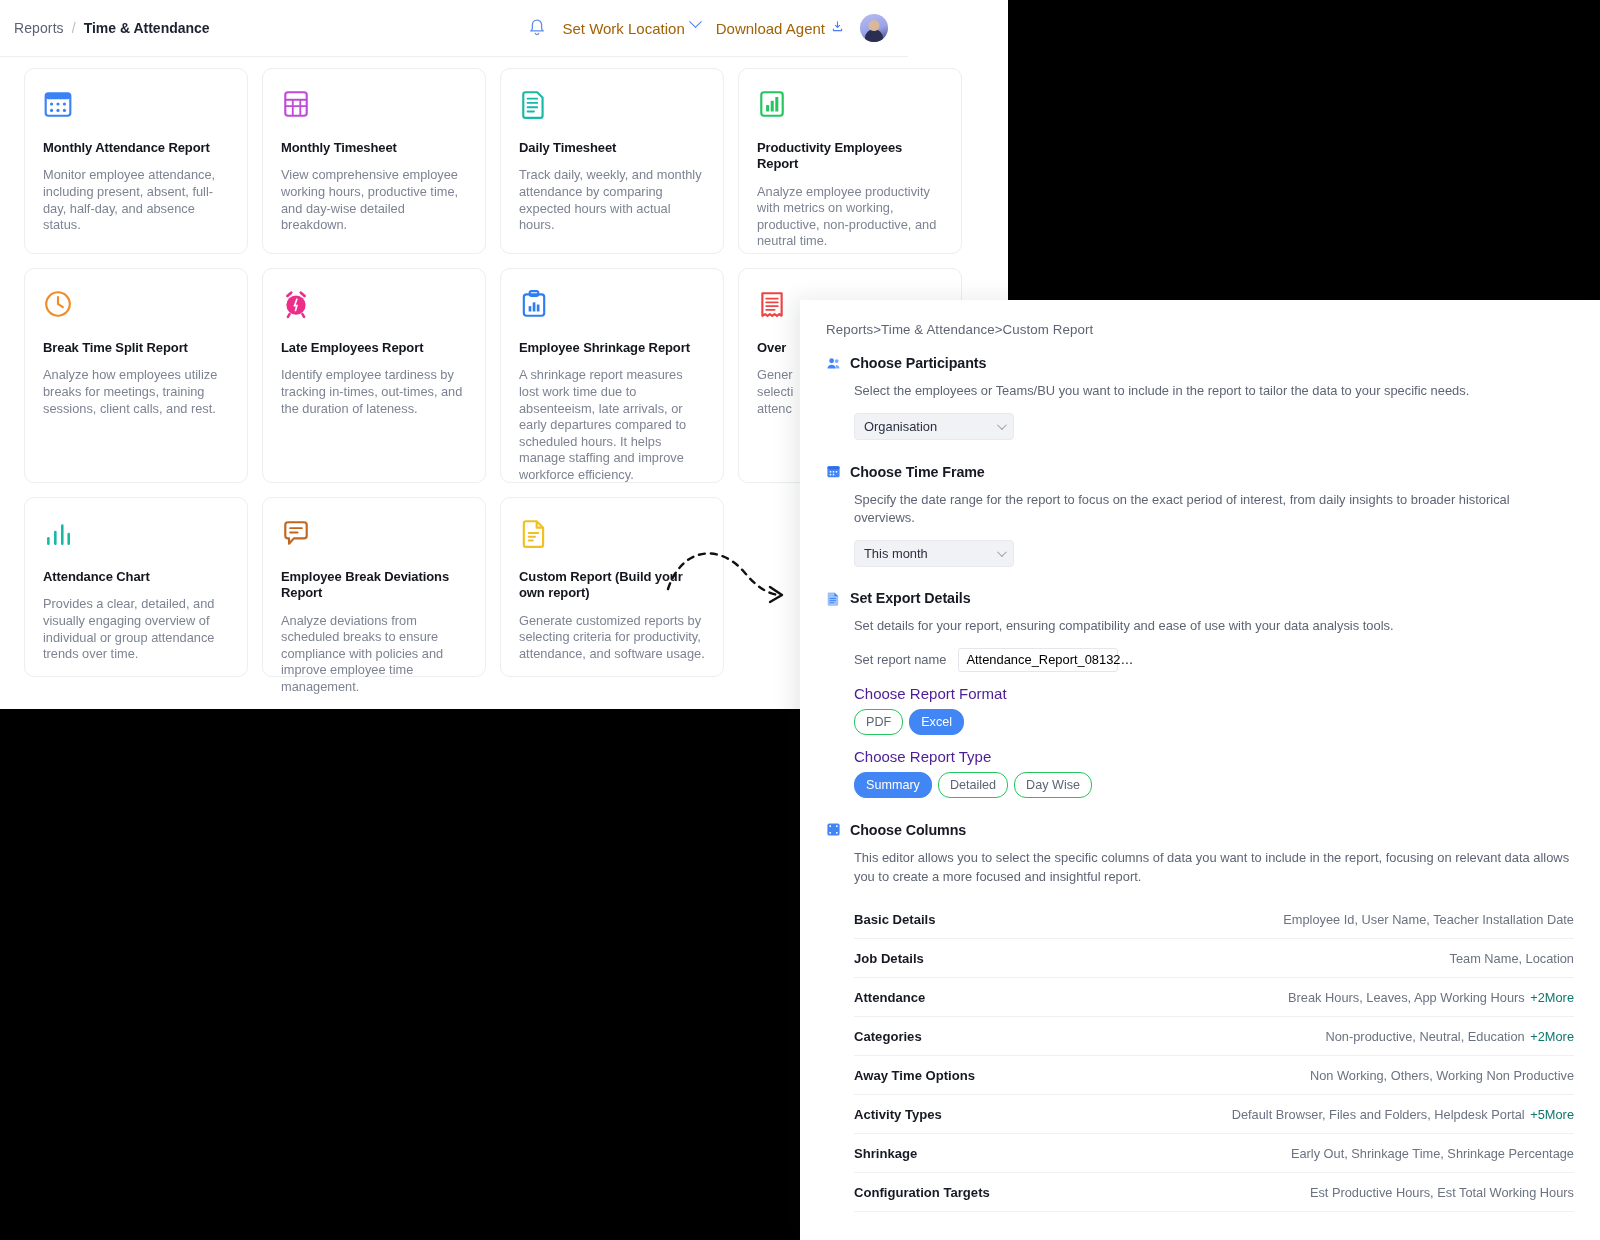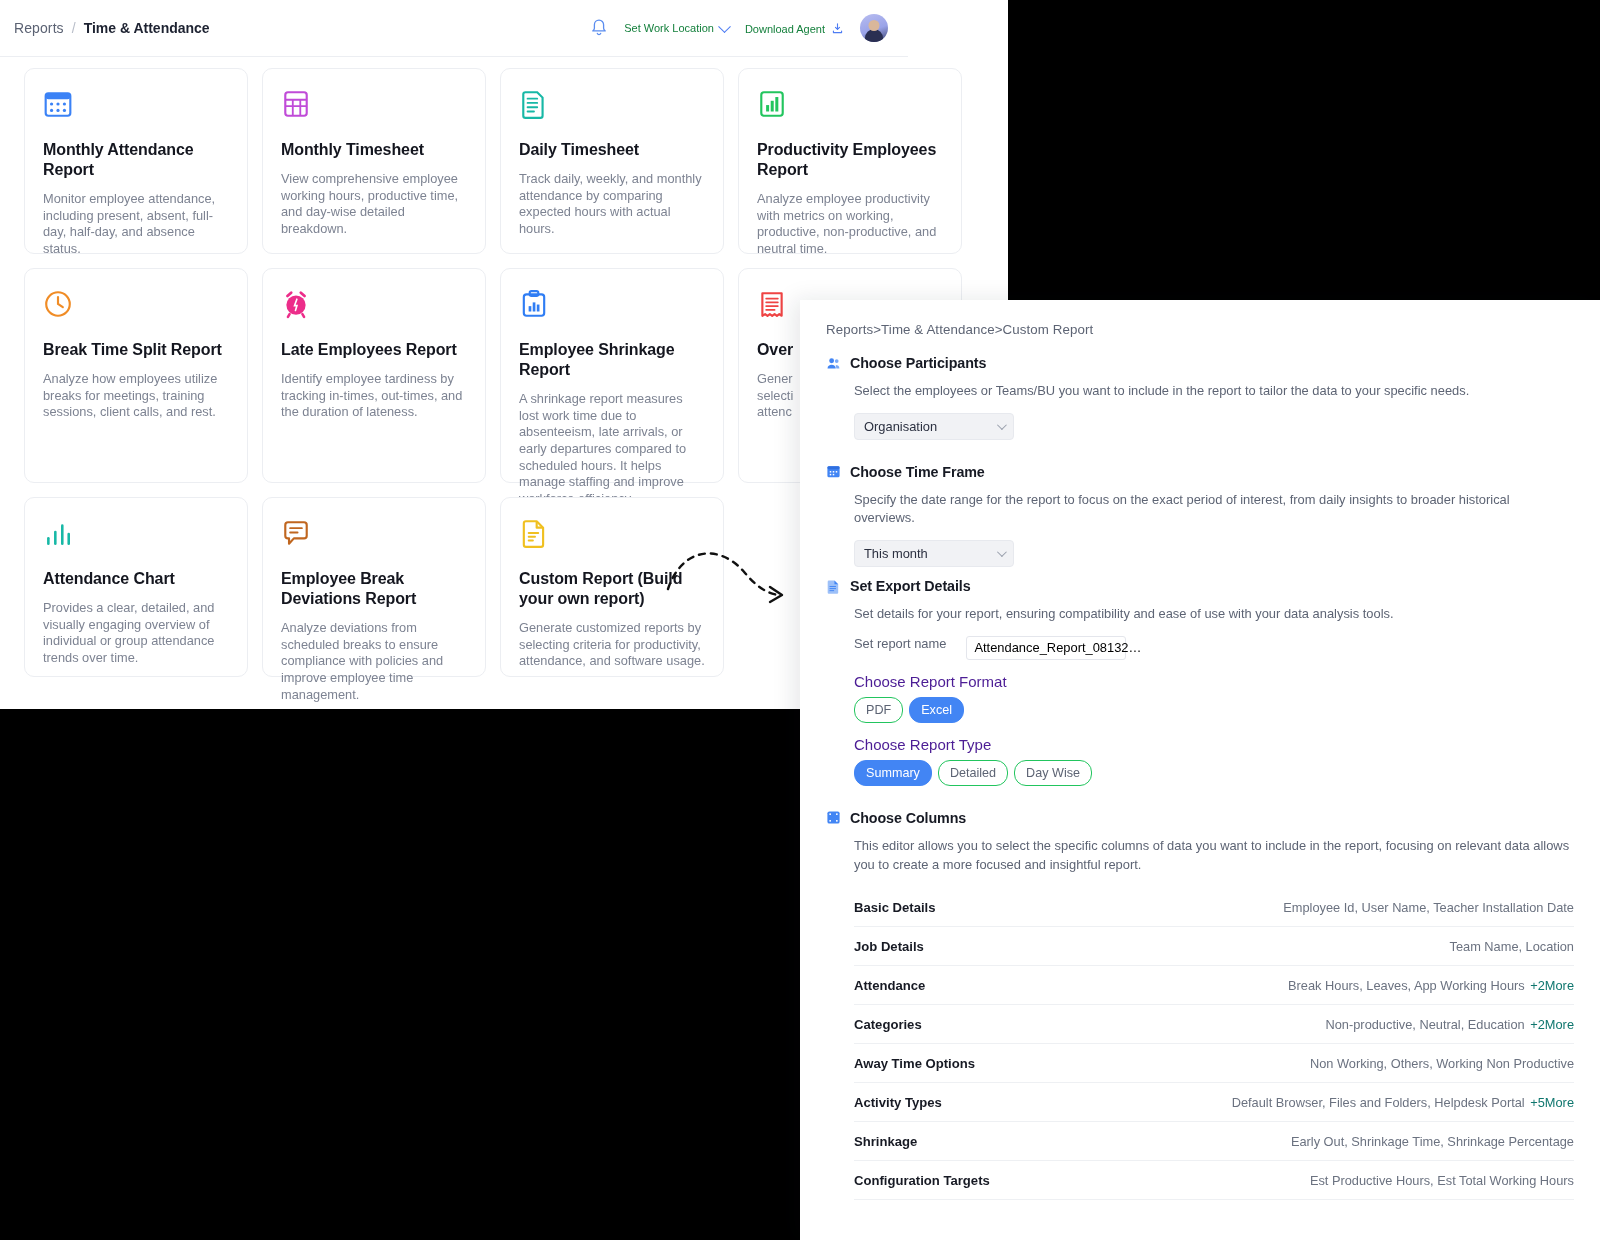--- a/index.html
+++ b/index.html
@@ -18,21 +18,21 @@
     position:absolute; left:0; top:0; width:908px; height:57px;
     background:#fff; border-bottom:1px solid #eceef2;
     display:flex; align-items:center; padding:0 14px;
   }
   .crumb { font-size:14px; color:#5b6273; letter-spacing:.1px; }
   .crumb-sep { font-size:14px; color:#b9bec9; margin:0 8px; }
   .crumb-current { font-size:14px; color:#1d2231; font-weight:700; }
   .topbar-right { margin-left:auto; display:flex; align-items:center; gap:16px; padding-right:6px;}
   .bell { width:18px; height:20px; position:relative; }
   .bell svg { display:block; }
-  .tb-link { font-size:11px; color:#15803d; display:flex; align-items:flex-end; gap:6px; white-space:nowrap;}
+  .tb-link { font-size:15px; color:#a16207; display:flex; align-items:flex-start; gap:6px; white-space:nowrap;}
   .chev { display:inline-block; width:9px; height:9px; border-right:1.6px solid #4f7df3; border-bottom:1.6px solid #4f7df3; transform:rotate(45deg) translate(-2px,-2px); }
   .avatar {
     width:28px; height:28px; border-radius:50%;
     background:linear-gradient(160deg,#b8bdf0 0%,#9aa3e8 55%,#3a4170 100%);
     position:relative; overflow:hidden; flex:none;
   }
   .avatar::after{
     content:""; position:absolute; left:50%; top:52%; width:18px; height:18px;
     transform:translate(-50%,0); border-radius:50% 50% 0 0;
     background:#2a2f52;
@@ -49,21 +49,21 @@
     column-gap:14px; row-gap:14px;
   }
   .card {
     background:#fff; border:1px solid #eceef2; border-radius:10px;
     padding:20px 18px 18px 18px; position:relative;
   }
   .card-r1 { height:186px; }
   .card-r2 { height:215px; }
   .card-r3 { height:180px; }
   .card-ico { width:30px; height:30px; margin-bottom:17px; }
-  .card-title { font-size:16px; font-weight:700; color:#14161f; line-height:1.25; letter-spacing:-.1px; }
+  .card-title { font-size:13px; font-weight:700; color:#14161f; line-height:1.25; letter-spacing:-.1px; }
   .card-desc { margin-top:11px; font-size:12.8px; line-height:1.3; color:#7d8392; }
 
   
   .arrow { position:absolute; left:660px; top:545px; pointer-events:none; }
 
   
   .occluder { position:absolute; background:#000; }
   #occ-right { left:1008px; top:0; width:592px; height:300px; }
   #occ-bottom { left:0px; top:709px; width:800px; height:531px; }
 
@@ -81,21 +81,21 @@
   .sec-desc { font-size:12.9px; color:#5d6474; line-height:1.45; margin-left:28px; margin-bottom:12px; }
 
   .select {
     margin-left:28px; width:160px; height:27px; background:#f1f2f5;
     border:1px solid #e7e9ee; border-radius:4px; display:flex; align-items:center;
     padding:0 9px; font-size:12.9px; color:#2b3040; position:relative;
   }
   .select .caret { position:absolute; right:9px; width:7px; height:7px;
     border-right:1.3px solid #9aa0ad; border-bottom:1.3px solid #9aa0ad; transform:rotate(45deg) translateY(-2px); }
 
-  .row-label { margin-left:28px; display:flex; gap:16px; margin-bottom:2px;}
+  .row-label { margin-left:28px; display:flex; align-items:center; gap:8px; margin-bottom:2px;}
   .rep-name-lbl { font-size:12.9px; color:#5d6474; }
   .rep-name-box {
     border:1px solid #e4e6ec; border-radius:3px; background:#fff;
     height:24px; display:flex; align-items:center; padding:0 7px;
     font-size:12.9px; color:#000000; margin-left:4px; max-width:160px;
   }
   .mini-lbl { margin-left:28px; font-size:15px; color:#4c1d95; margin-top:13px; margin-bottom:7px; }
   .btn-group { margin-left:28px; display:flex; gap:6px; }
   .seg {
     height:26px; min-width:42px; padding:7px 11px; border-radius:12px;
@@ -323,21 +323,21 @@
           </g>
       </svg>
       <span class="sec-title">Choose Time Frame</span>
     </div>
     <div class="sec-desc">Specify the date range for the report to focus on the exact period of interest, from daily insights to broader historical overviews.</div>
     <div class="select">
       <span>This month</span>
       <i class="caret"></i>
     </div>
 
-    <div class="sec-head" style="margin-top:11px">
+    <div class="sec-head" style="margin-top:23px">
       <svg class="sec-ico" viewBox="0 0 16 16">
         <path d="M3 1.6h6l4 4v9a1.2 1.2 0 0 1-1.2 1.2H3a1.2 1.2 0 0 1-1.2-1.2V2.8A1.2 1.2 0 0 1 3 1.6z" fill="#9dc0f8"></path>
         <path d="M9 1.6l4 4H9z" fill="#4285f4"></path>
         <path d="M4.2 8h6M4.2 10.2h6M4.2 12.4h4" stroke="#4285f4" stroke-width="1" stroke-linecap="round"></path>
       </svg>
       <span class="sec-title">Set Export Details</span>
     </div>
     <div class="sec-desc">Set details for your report, ensuring compatibility and ease of use with your data analysis tools.</div>
 
     <div class="row-label">

